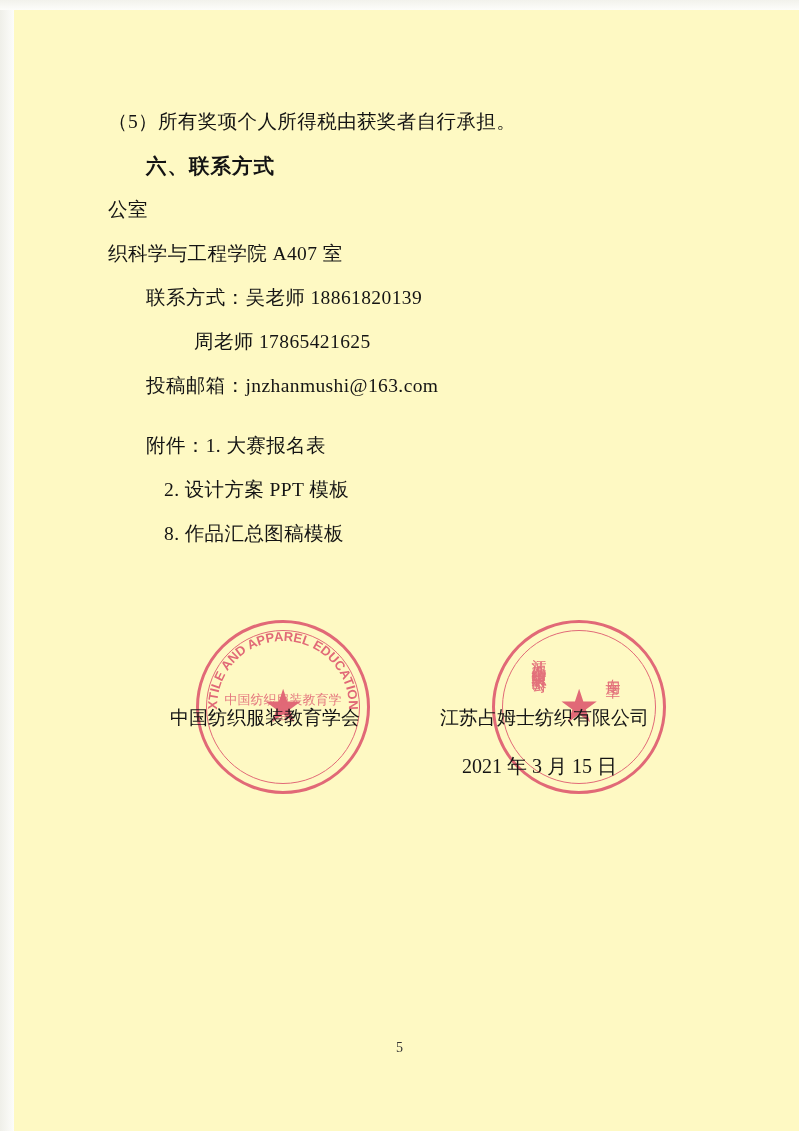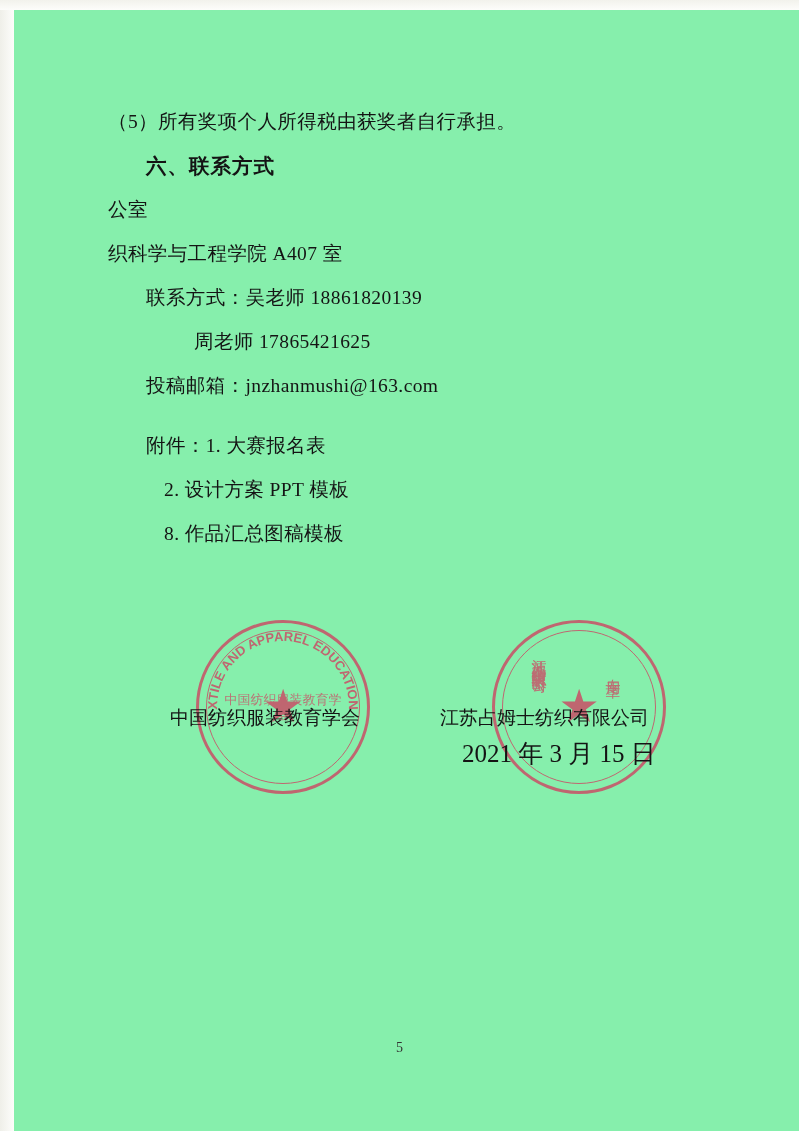--- a/index.html
+++ b/index.html
@@ -4,21 +4,21 @@
 <style>
   html, body {
     margin: 0;
     padding: 0;
     background: #ffffff;
   }
   .page {
     position: relative;
     width: 799px;
     height: 1131px;
-    background: #86efac;
+    background: #fef9c3;
     overflow: hidden;
     font-family: "Liberation Serif", "DejaVu Serif", serif;
     color: #141414;
   }
   
   .scan-edge-left {
     position: absolute;
     left: 0; top: 0;
     width: 14px; height: 100%;
     background: linear-gradient(to right, #efefe9, #fdfdfb);
@@ -142,22 +142,22 @@
   .sig-right {
     position: absolute;
     left: 440px;
     top: 0;
     font-size: 19px;
     white-space: pre;
   }
   .sig-date {
     position: absolute;
     left: 462px;
-    top: 32px;
-    font-size: 25px;
+    top: 48px;
+    font-size: 20px;
     white-space: pre;
   }
 
   .page-number {
     position: absolute;
     left: 0;
     top: 1040px;
     width: 799px;
     text-align: center;
     font-size: 14px;

